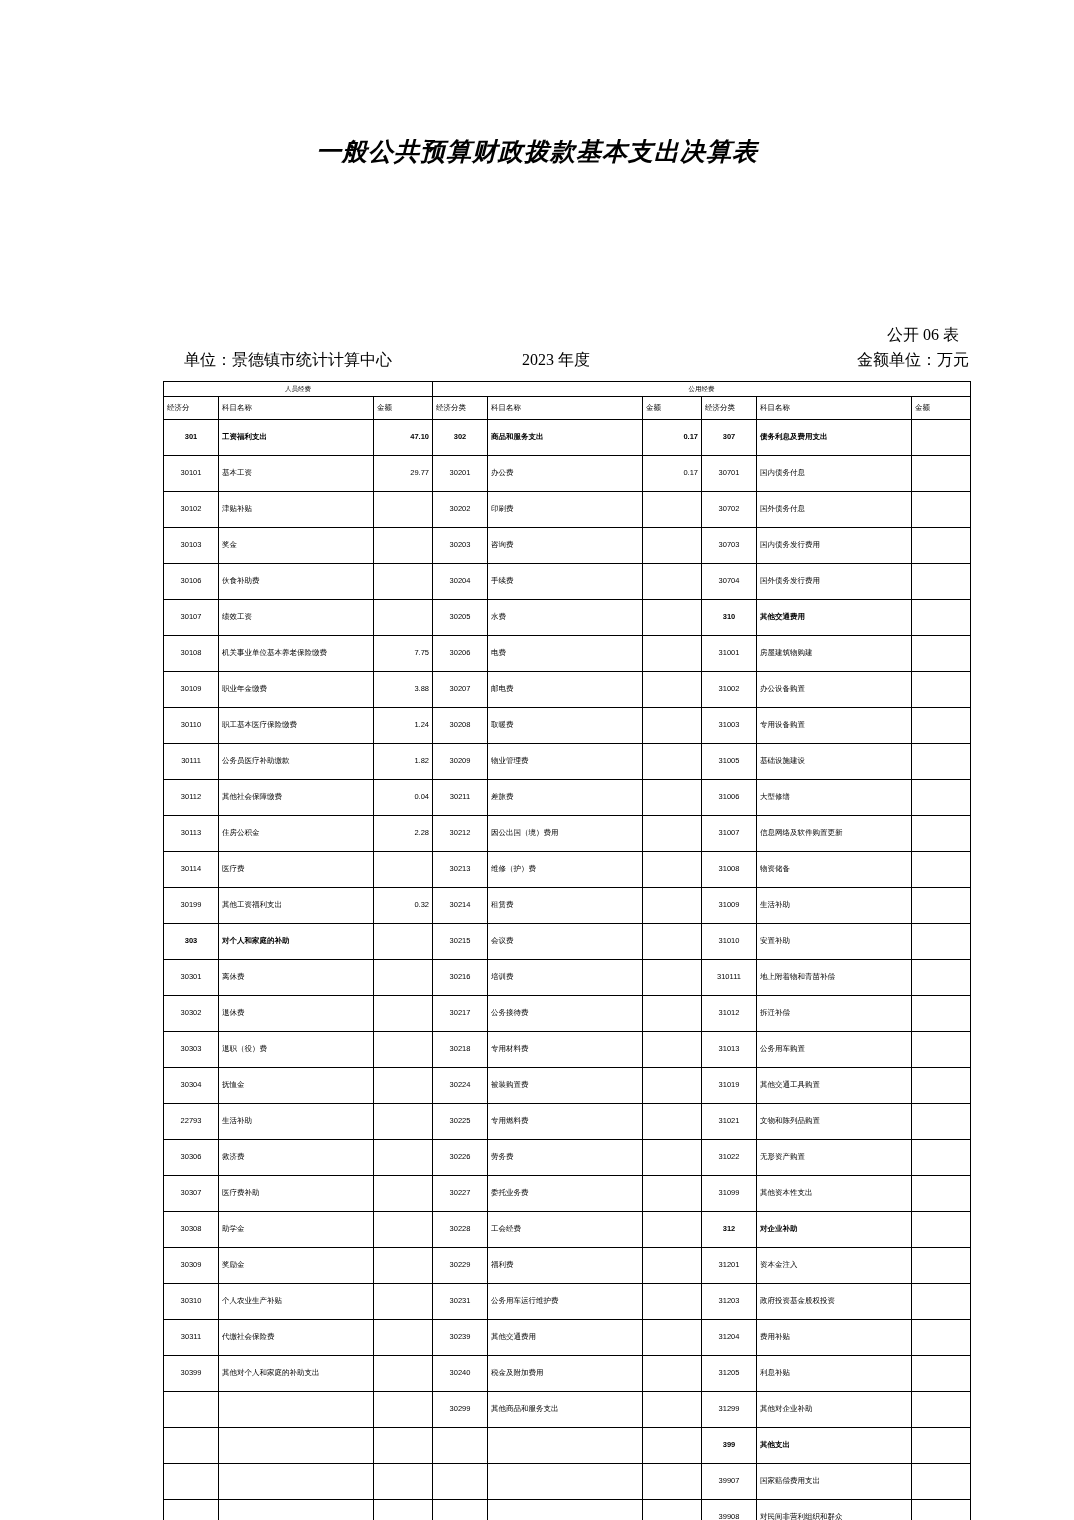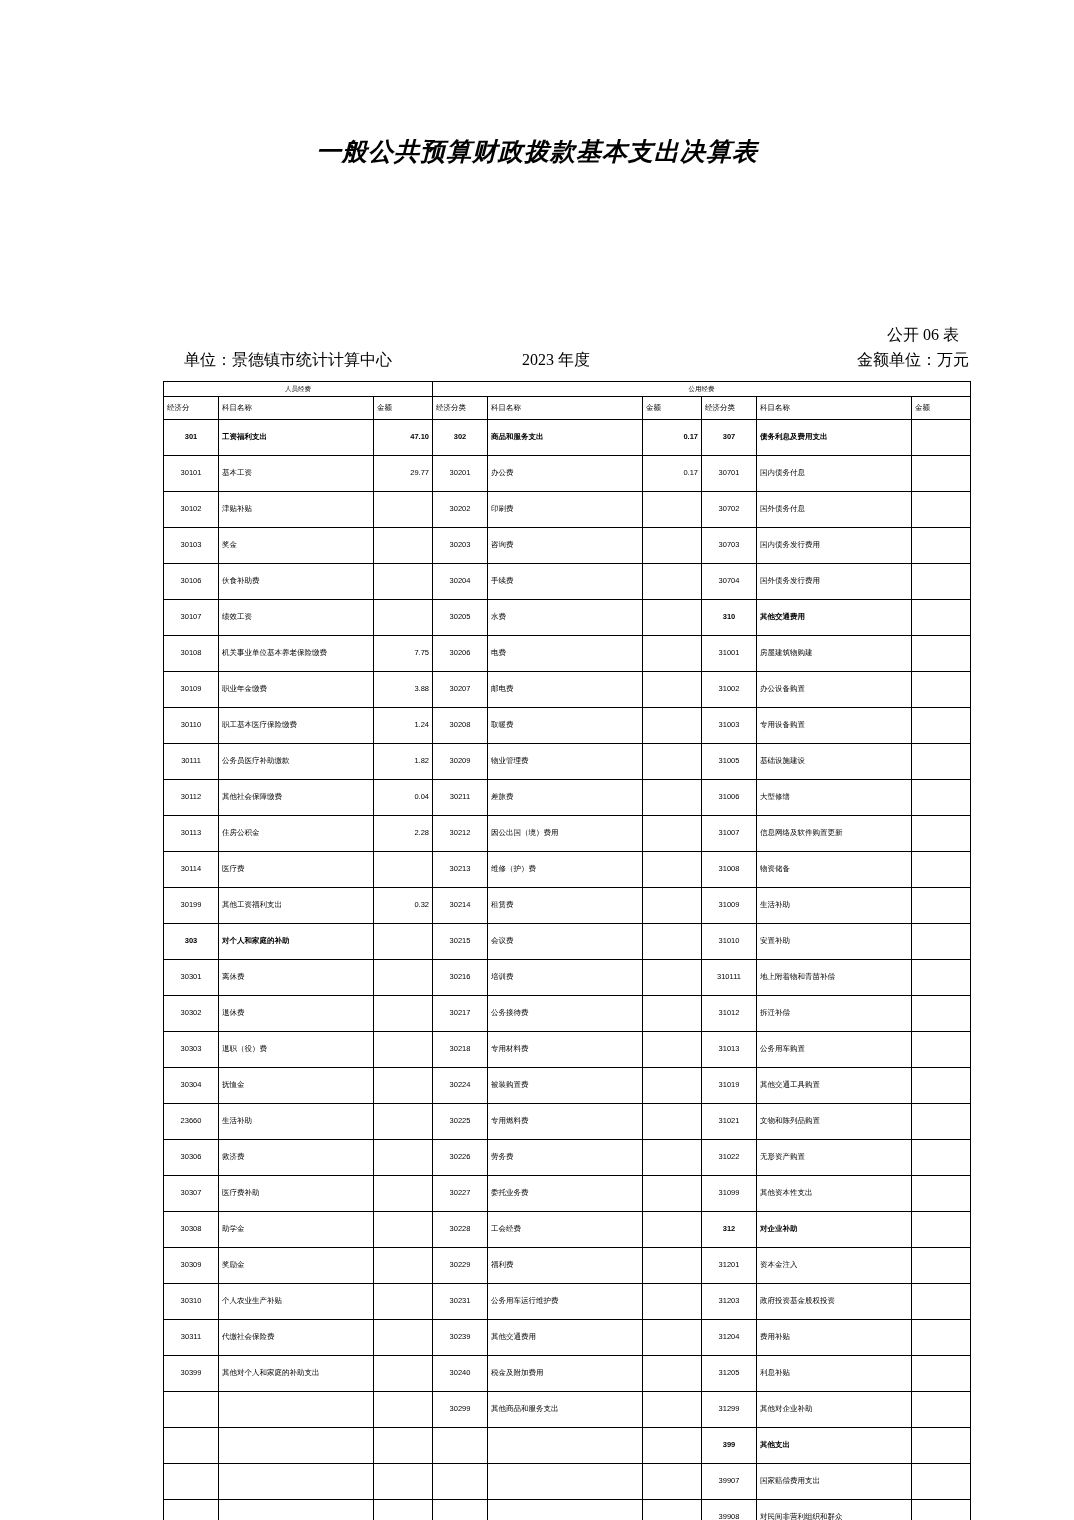--- a/index.html
+++ b/index.html
@@ -358,21 +358,21 @@
           <td class="name">抚恤金</td>
           <td class="amt"></td>
           <td class="code">30224</td>
           <td class="name">被装购置费</td>
           <td class="amt"></td>
           <td class="code">31019</td>
           <td class="name">其他交通工具购置</td>
           <td class="amt"></td>
         </tr>
         <tr class="data-row">
-          <td class="code">23660</td>
+          <td class="code">22793</td>
           <td class="name">生活补助</td>
           <td class="amt"></td>
           <td class="code">30225</td>
           <td class="name">专用燃料费</td>
           <td class="amt"></td>
           <td class="code">31021</td>
           <td class="name">文物和陈列品购置</td>
           <td class="amt"></td>
         </tr>
         <tr class="data-row">

